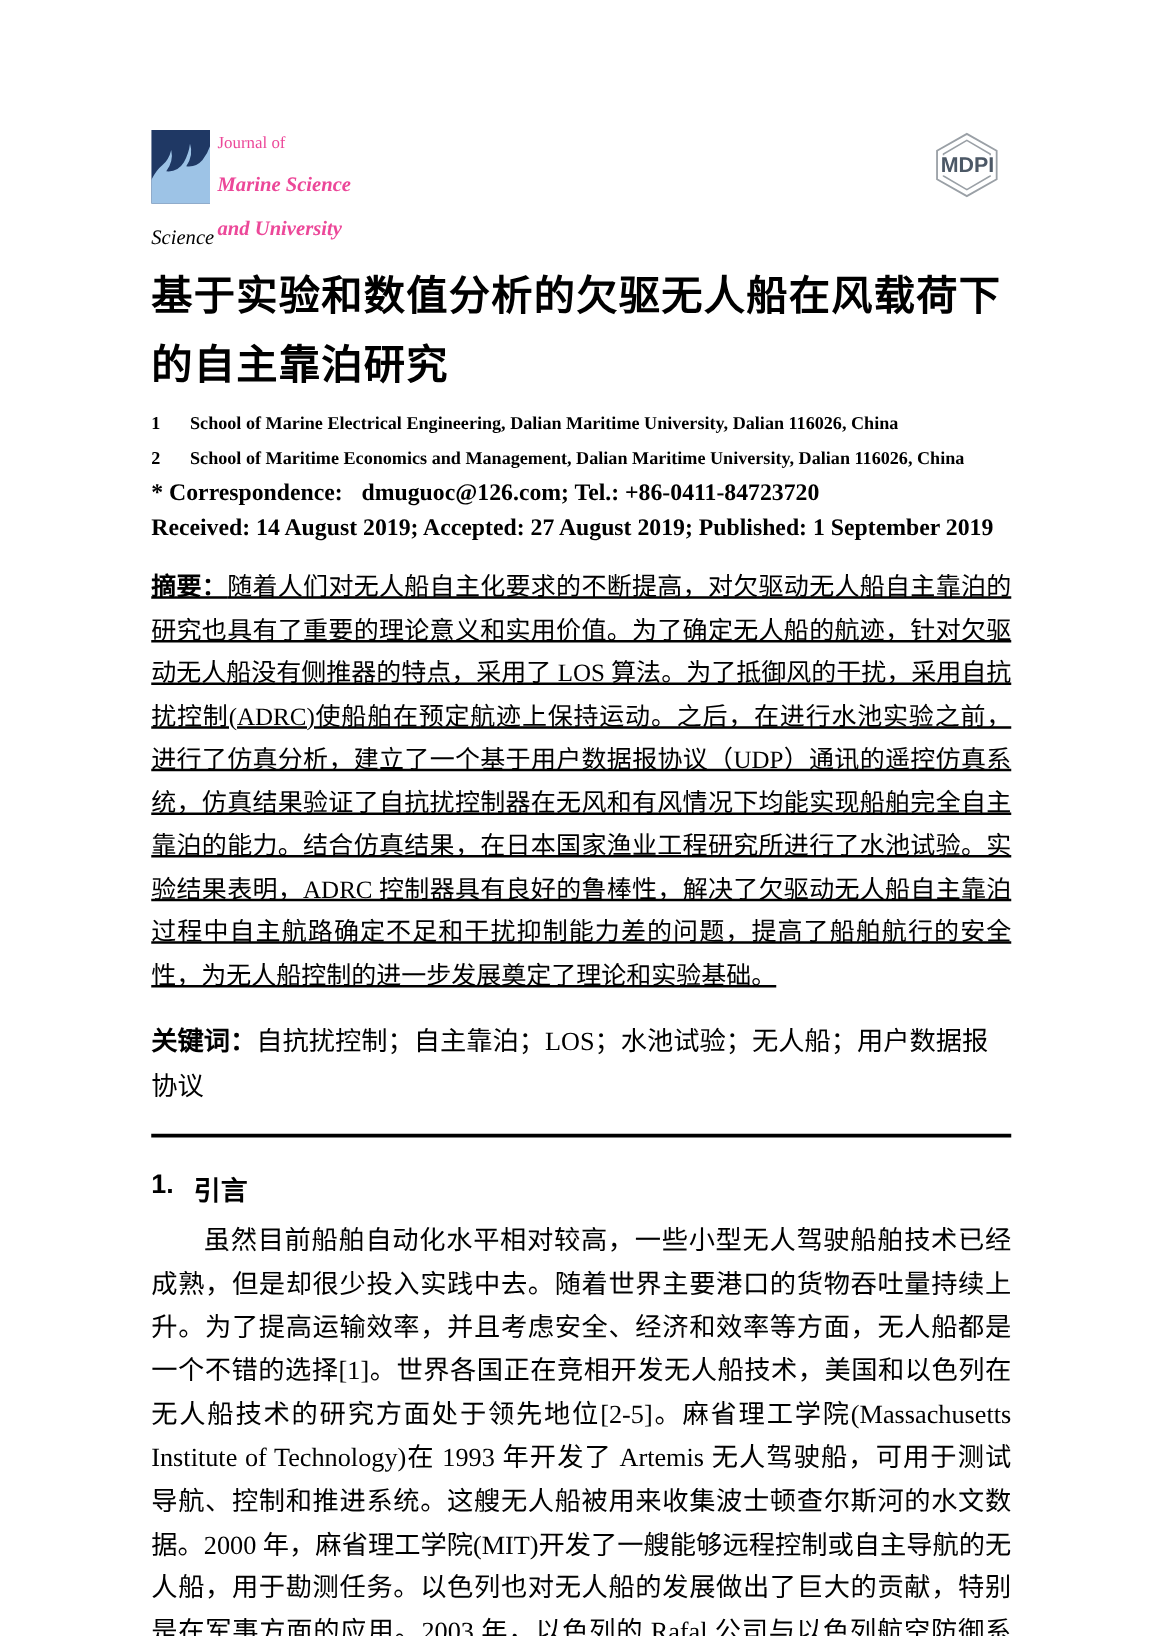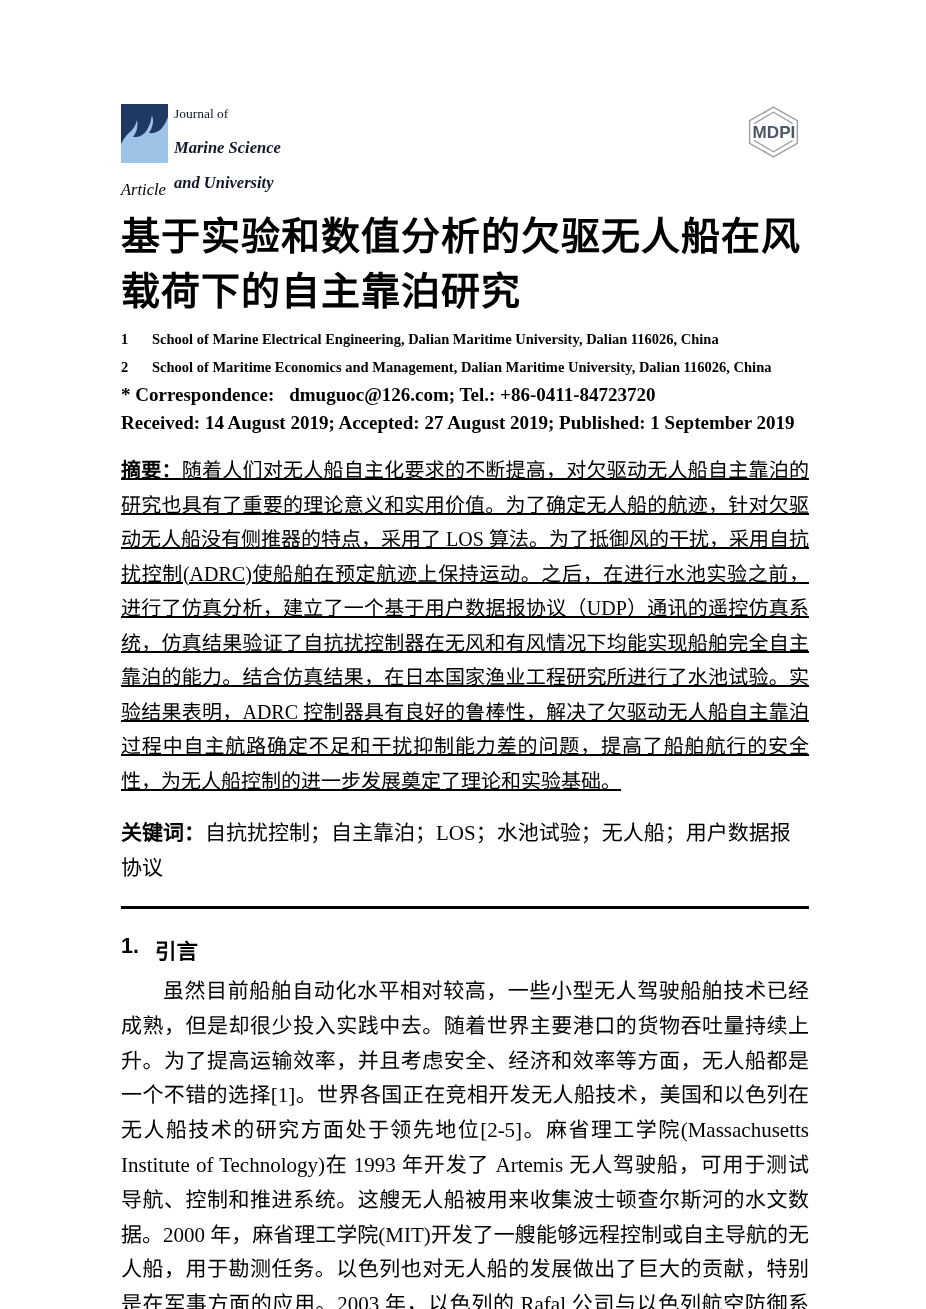--- a/index.html
+++ b/index.html
@@ -6,28 +6,28 @@
   .page{
     width:926px;height:1309px;background:#ffffff;color:#000;
     box-sizing:border-box;padding:104px 117px 0 121px;
     font-family:"Liberation Serif","DejaVu Serif",serif;
     overflow:hidden;position:relative;
   }
   
   .masthead{display:flex;justify-content:space-between;align-items:flex-start;height:62px;}
   .journal-logo{display:flex;gap:6px;}
   .logo-square{width:47px;height:59px;display:block;}
-  .journal-name{display:flex;flex-direction:column;padding-top:1px;color:#0f172a;}
+  .journal-name{display:flex;flex-direction:column;padding-top:1px;color:#ec4899;}
   .j1{font-size:13.5px;line-height:17px;}
   .j2,.j3{font-size:16.5px;font-weight:bold;font-style:italic;line-height:19px;margin-top:16px;}
   .mdpi-svg{width:70px;height:56px;display:block;}
   
   .article-type{font-style:italic;font-size:16.5px;margin-top:14px;}
   .title{
-    font-size:39px;font-weight:bold;line-height:55px;margin:9px 0 0 0;
+    font-size:33px;font-weight:bold;line-height:55px;margin:9px 0 0 0;
     font-family:"Liberation Sans","DejaVu Sans",sans-serif;letter-spacing:1px;
   }
   .authors{font-size:16px;font-weight:bold;margin-top:9px;}
   .affils{margin-top:7px;}
   .affil{font-size:14.5px;font-weight:bold;line-height:27.5px;display:flex;}
   .affil-num{width:31px;flex:none;}
   .corr,.dates{font-size:19px;font-weight:bold;line-height:27.5px;}
   .corr-value{margin-left:15px;}
   
   .abstract{font-size:20px;line-height:34.5px;text-align:justify;margin:17px 0 0 0;text-decoration:underline;}
@@ -64,21 +64,21 @@
       </div>
     </div>
     <svg class="mdpi-svg" viewBox="0 0 67 54" aria-hidden="true">
       <polygon points="33,3 56,16 56,38 33,51 10,38 10,16" fill="#ffffff" stroke="#9aa0a6" stroke-width="1.4"></polygon>
       <polygon points="33,8 51,18.5 51,35.5 33,46 15,35.5 15,18.5" fill="none" stroke="#9aa0a6" stroke-width="1.2"></polygon>
       <rect x="13" y="19.5" width="40" height="15.5" fill="#ffffff"></rect>
       <text x="33.5" y="32.5" text-anchor="middle" font-family="Liberation Sans, DejaVu Sans, sans-serif" font-size="16.5" font-weight="bold" fill="#4c5866">MDPI</text>
     </svg>
   </div>
 
-  <div class="article-type">Article</div>
+  <div class="article-type">Science</div>
 
   <h1 class="title">基于实验和数值分析的欠驱无人船在风载荷下的自主靠泊研究</h1>
 
 
   <div class="affils">
     <div class="affil">
       <span class="affil-num">1</span>
       <span>School of Marine Electrical Engineering, Dalian Maritime University, Dalian 116026, China</span>
     </div>
     <div class="affil">

